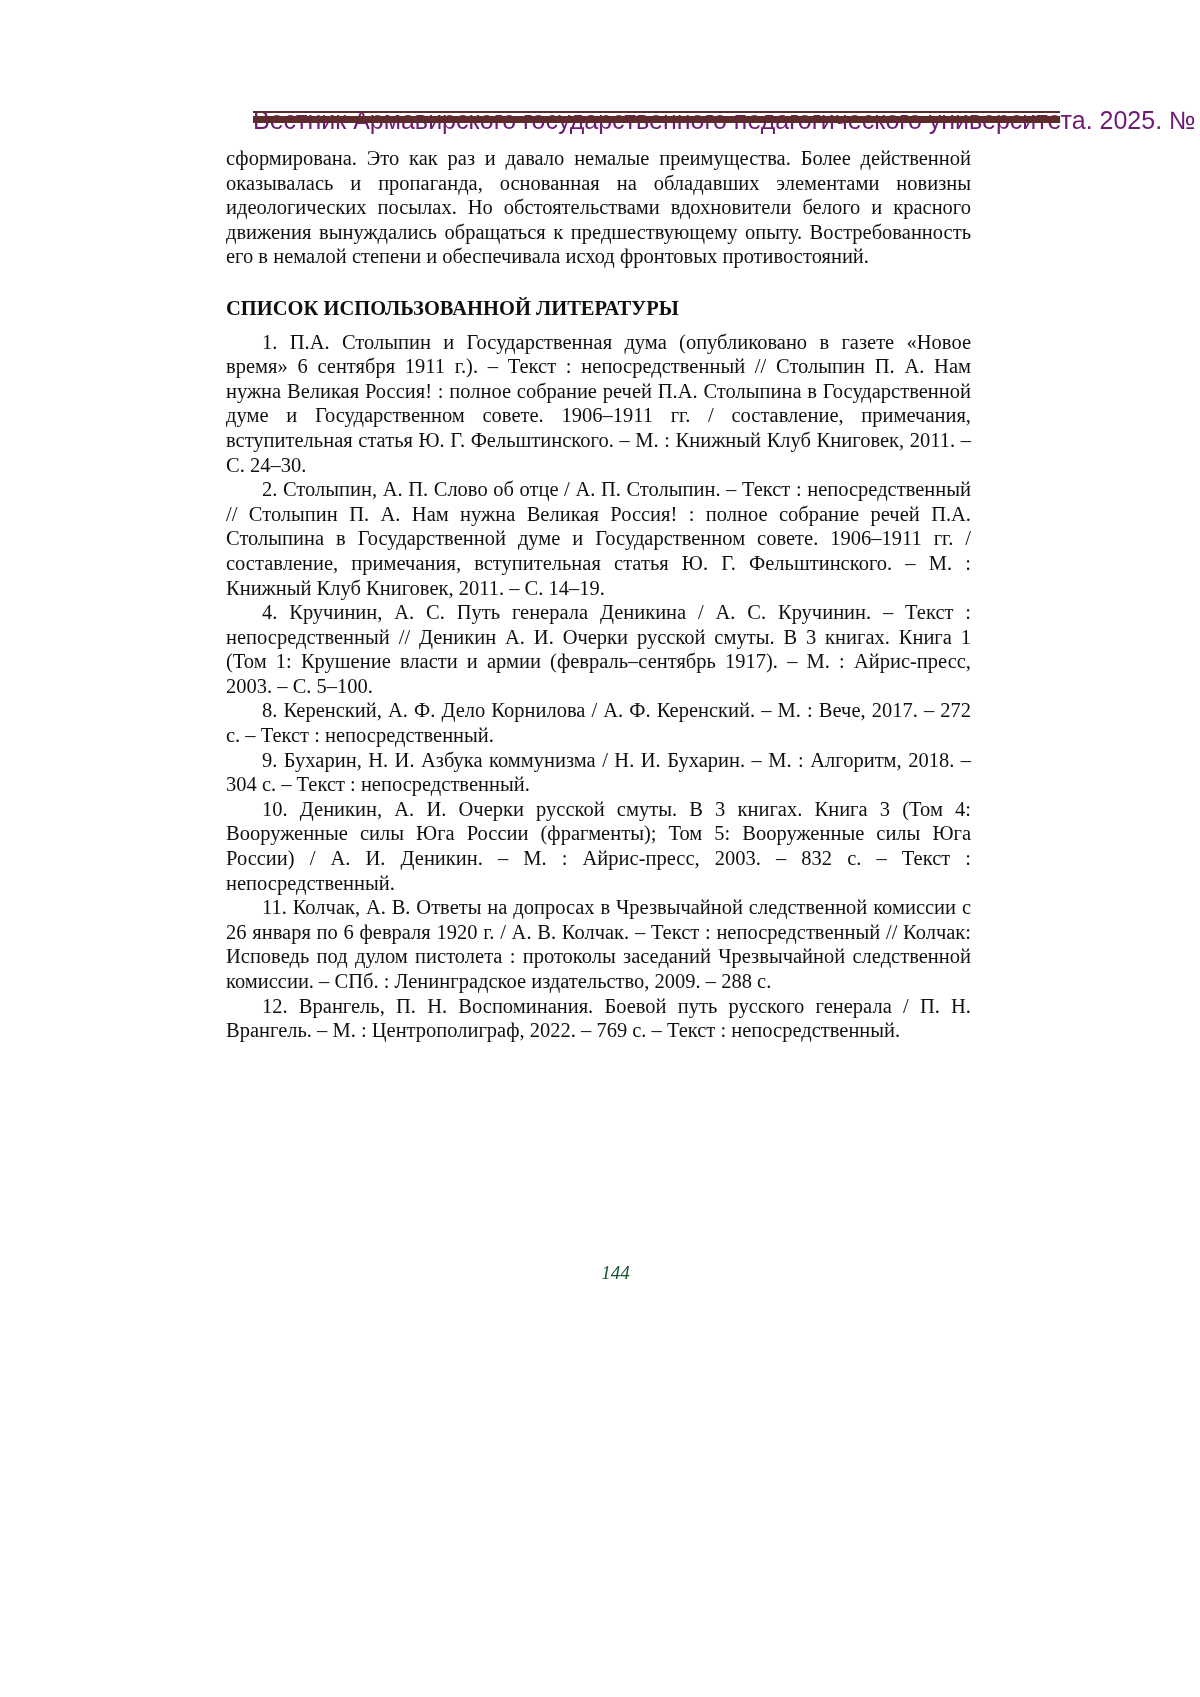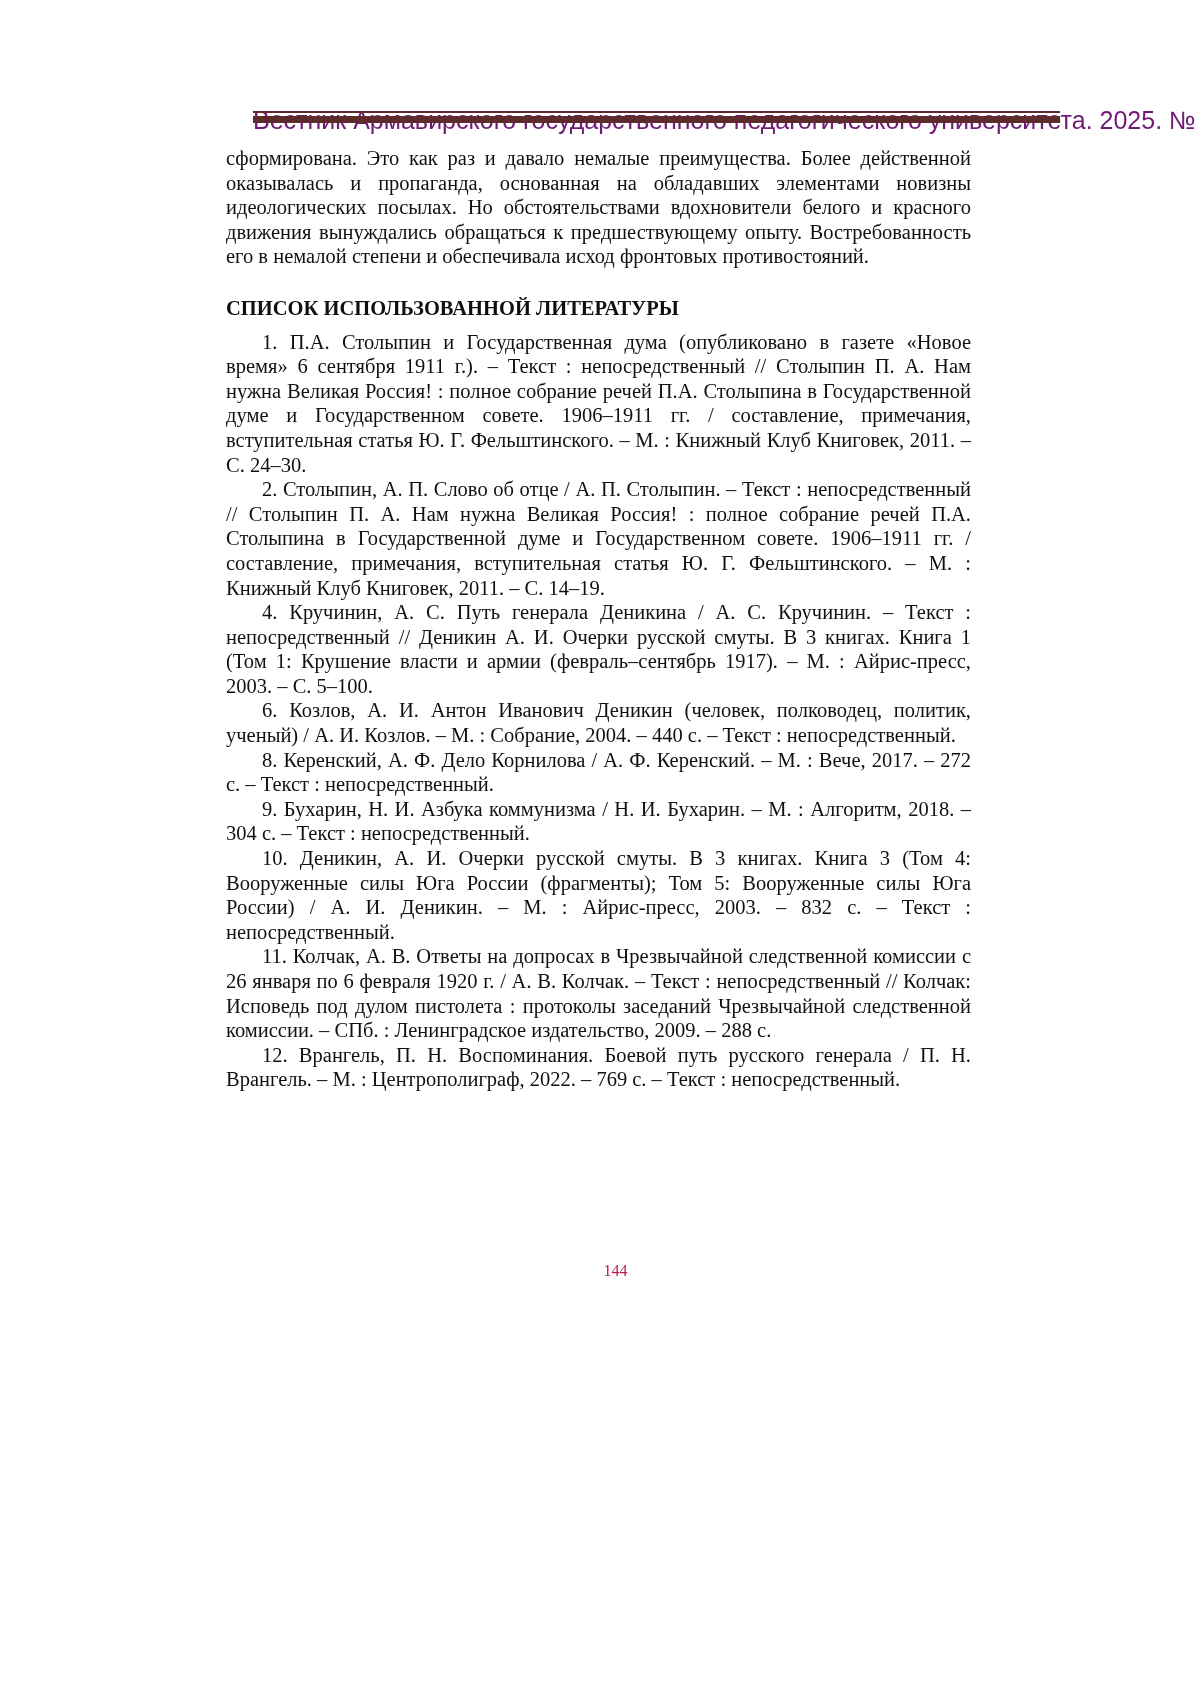--- a/index.html
+++ b/index.html
@@ -67,22 +67,23 @@
   }
   .ref {
     text-indent: 36px;
   }
   .page-number {
     position: absolute;
     top: 1262px;
     left: 243px;
     width: 745px;
     text-align: center;
-    font-size: 16px;
-    color: #be185d;
+    font-size: 19px;
+    color: #14532d;
+    font-style: italic;
   }
 </style>
 </head>
 <body>
 
 <div class="page">
 
   <div class="running-head">Вестник Армавирского государственного педагогического университета. 2025. № 2</div>
 
   <div class="head-rule">
@@ -92,21 +93,20 @@
 
   <div class="content">
     <p class="intro">сформирована. Это как раз и давало немалые преимущества. Более действенной оказывалась и пропаганда, основанная на обладавших элементами новизны идеологических посылах. Но обстоятельствами вдохновители белого и красного движения вынуждались обращаться к предшествующему опыту. Востребованность его в немалой степени и обеспечивала исход фронтовых противостояний.</p>
 
     <p class="section-title">СПИСОК ИСПОЛЬЗОВАННОЙ ЛИТЕРАТУРЫ</p>
 
     <div>
         <p class="ref">1. П.А. Столыпин и Государственная дума (опубликовано в газете «Новое время» 6 сентября 1911 г.). – Текст : непосредственный // Столыпин П. А. Нам нужна Великая Россия! : полное собрание речей П.А. Столыпина в Государственной думе и Государственном совете. 1906–1911 гг. / составление, примечания, вступительная статья Ю. Г. Фельштинского. – М. : Книжный Клуб Книговек, 2011. – С. 24–30.</p>
         <p class="ref">2. Столыпин, А. П. Слово об отце / А. П. Столыпин. – Текст : непосредственный // Столыпин П. А. Нам нужна Великая Россия! : полное собрание речей П.А. Столыпина в Государственной думе и Государственном совете. 1906–1911 гг. / составление, примечания, вступительная статья Ю. Г. Фельштинского. – М. : Книжный Клуб Книговек, 2011. – С. 14–19.</p>
         <p class="ref">4. Кручинин, А. С. Путь генерала Деникина / А. С. Кручинин. – Текст : непосредственный // Деникин А. И. Очерки русской смуты. В 3 книгах. Книга 1 (Том 1: Крушение власти и армии (февраль–сентябрь 1917). – М. : Айрис-пресс, 2003. – С. 5–100.</p>
-        <p class="ref">6. Козлов, А. И. Антон Иванович Деникин (человек, полководец, политик, ученый) / А. И. Козлов. – М. : Собрание, 2004. – 440 с. – Текст : непосредственный.</p>
         <p class="ref">8. Керенский, А. Ф. Дело Корнилова / А. Ф. Керенский. – М. : Вече, 2017. – 272 с. – Текст : непосредственный.</p>
         <p class="ref">9. Бухарин, Н. И. Азбука коммунизма / Н. И. Бухарин. – М. : Алгоритм, 2018. – 304 с. – Текст : непосредственный.</p>
         <p class="ref">10. Деникин, А. И. Очерки русской смуты. В 3 книгах. Книга 3 (Том 4: Вооруженные силы Юга России (фрагменты); Том 5: Вооруженные силы Юга России) / А. И. Деникин. – М. : Айрис-пресс, 2003. – 832 с. – Текст : непосредственный.</p>
         <p class="ref">11. Колчак, А. В. Ответы на допросах в Чрезвычайной следственной комиссии с 26 января по 6 февраля 1920 г. / А. В. Колчак. – Текст : непосредственный // Колчак: Исповедь под дулом пистолета : протоколы заседаний Чрезвычайной следственной комиссии. – СПб. : Ленинградское издательство, 2009. – 288 с.</p>
         <p class="ref">12. Врангель, П. Н. Воспоминания. Боевой путь русского генерала / П. Н. Врангель. – М. : Центрополиграф, 2022. – 769 с. – Текст : непосредственный.</p>
       </div>
   </div>
 
   <div class="page-number">144</div>
 

